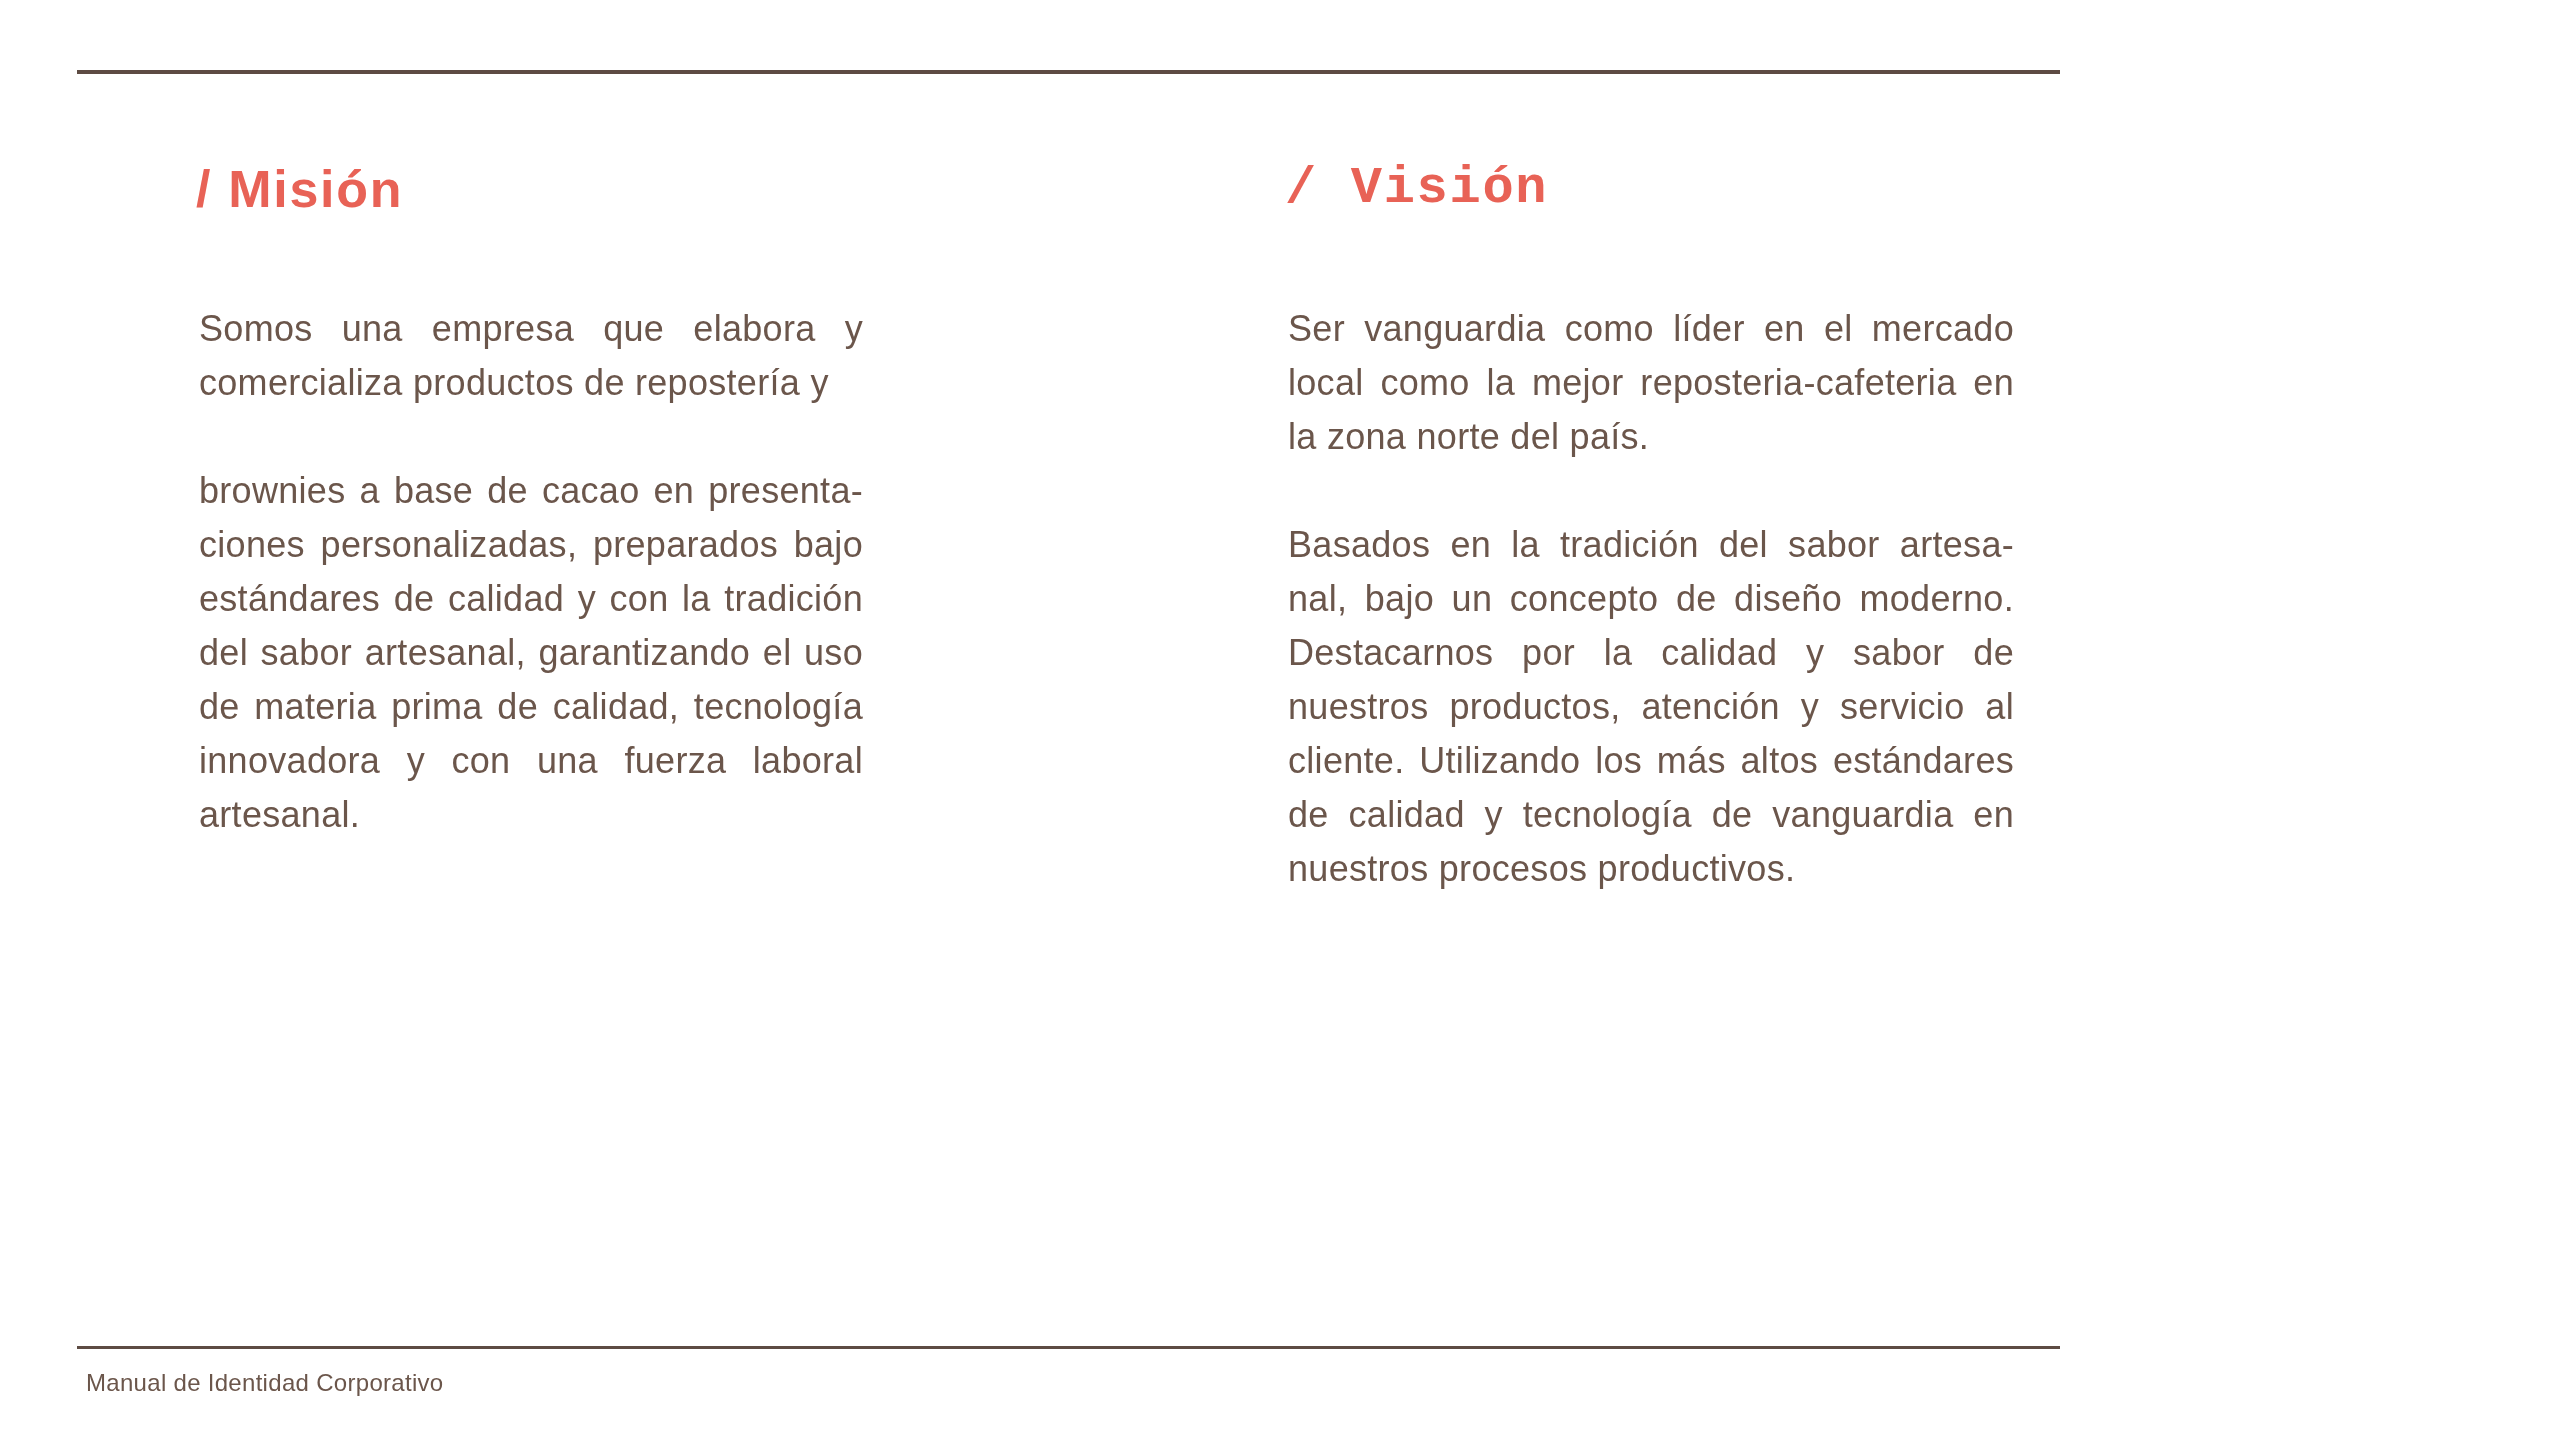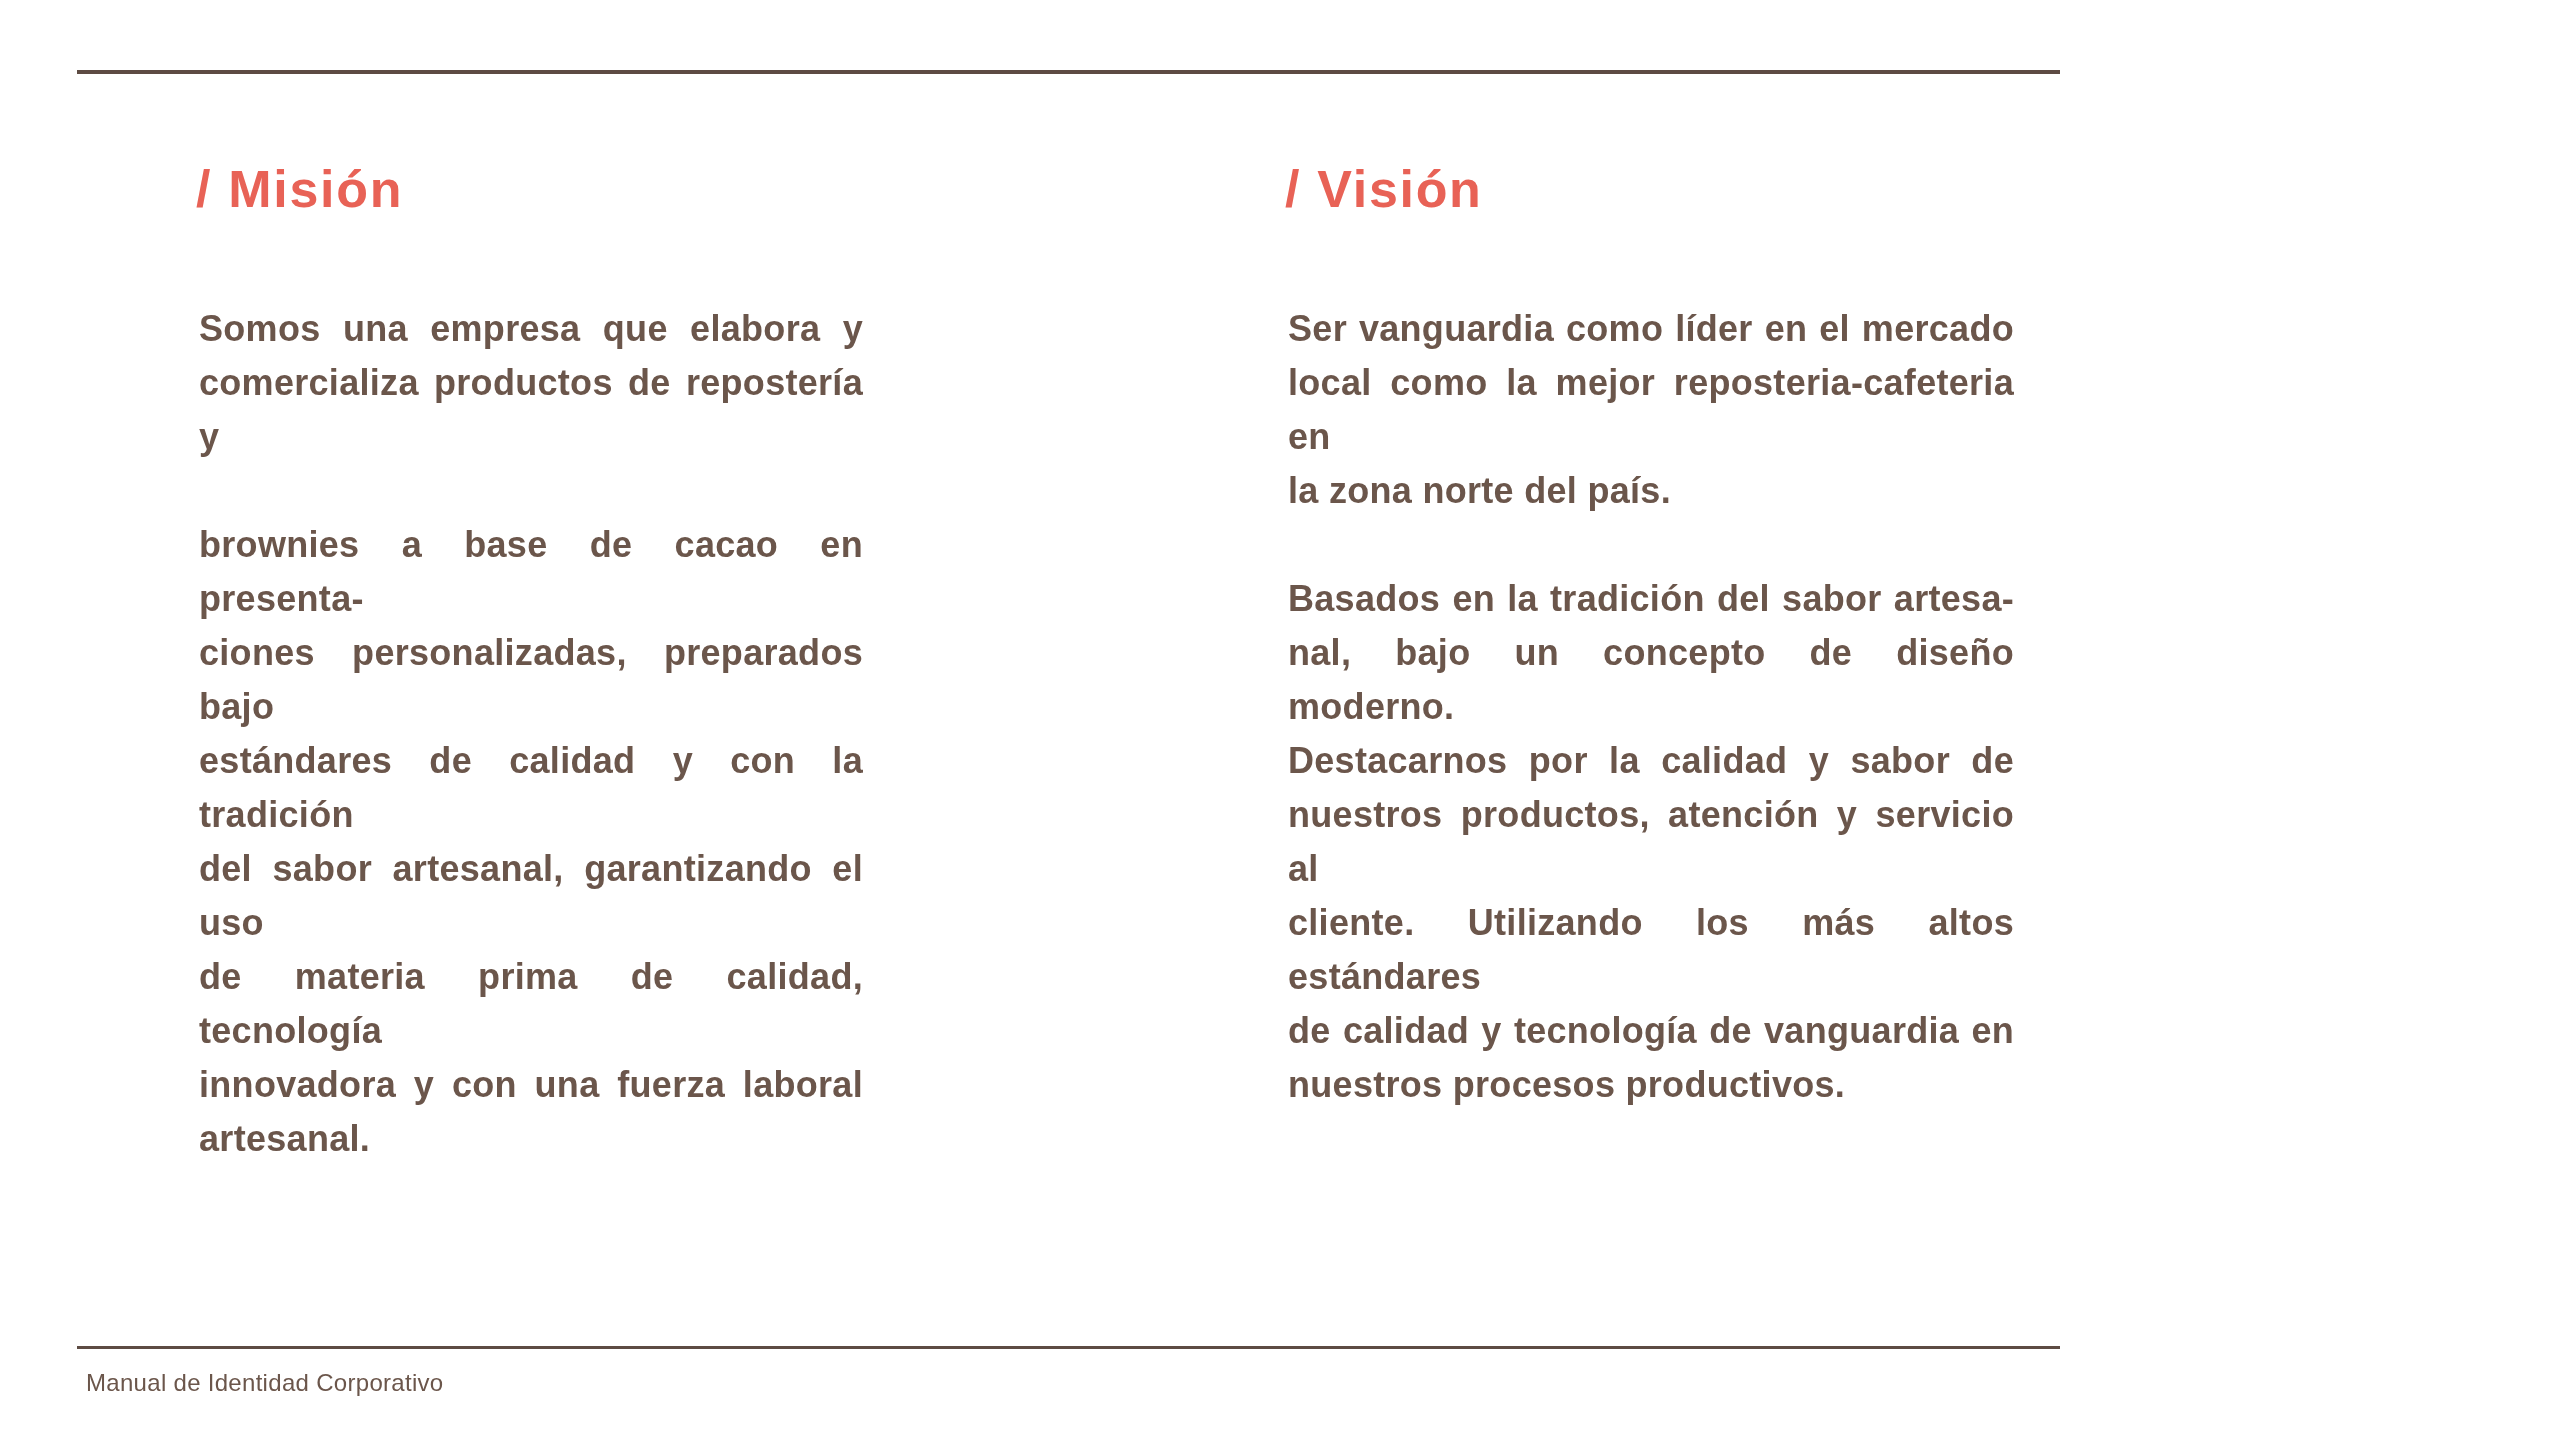--- a/index.html
+++ b/index.html
@@ -28,30 +28,29 @@
     position: absolute;
     top: 158px;
     font-size: 52px;
     font-weight: bold;
     line-height: 1.2;
     letter-spacing: 1.7px;
     color: #e86256;
     white-space: nowrap;
   }
   .heading-mission { left: 196px; }
-  .heading-vision  { left: 1285px; }
+  .heading-vision  { left: 1285px; font-family: Liberation Mono, monospace; }
 
   .col-body {
     position: absolute;
     top: 302px;
     font-size: 36px;
     line-height: 54px;
     letter-spacing: 0.3px;
     color: #6b564b;
-    font-weight: bold;
   }
   .body-mission { left: 199px;  width: 664px; }
   .body-vision  { left: 1288px; width: 726px; }
 
   .para + .para { margin-top: 54px; }
 
   .line {
     text-align: justify;
     text-align-last: justify;
     -moz-text-align-last: justify;

